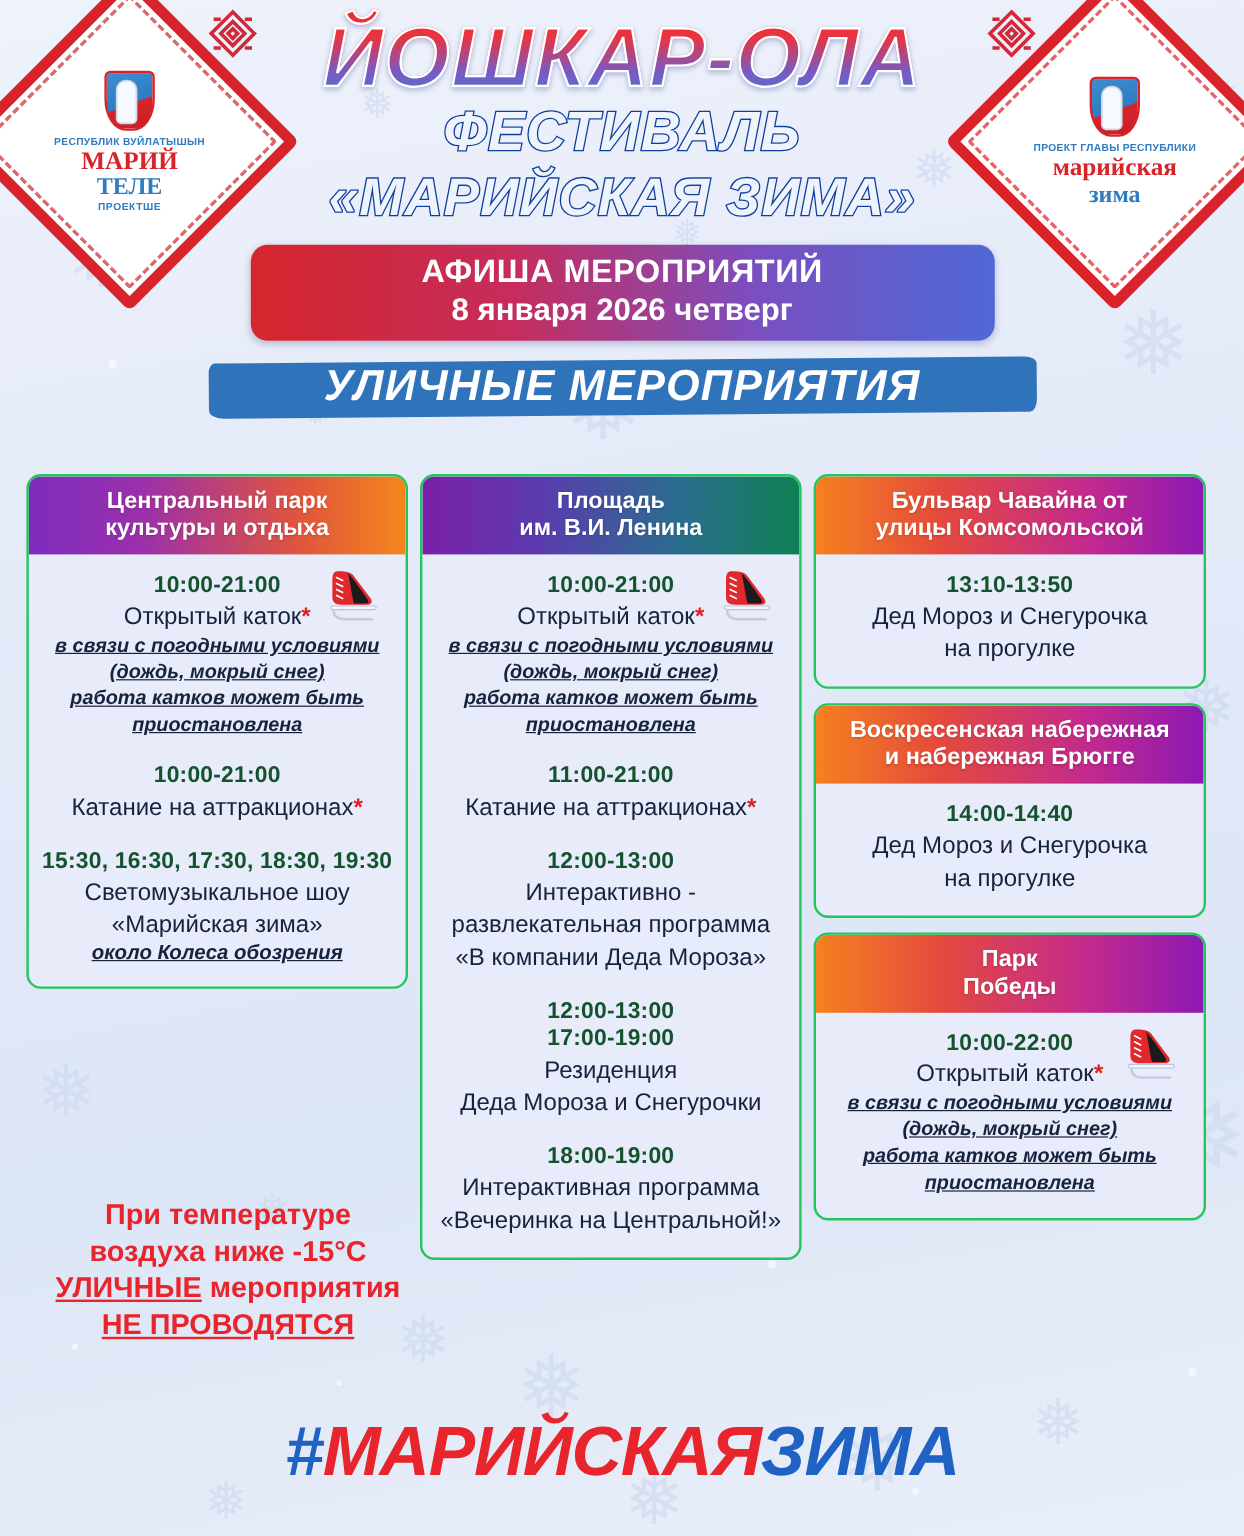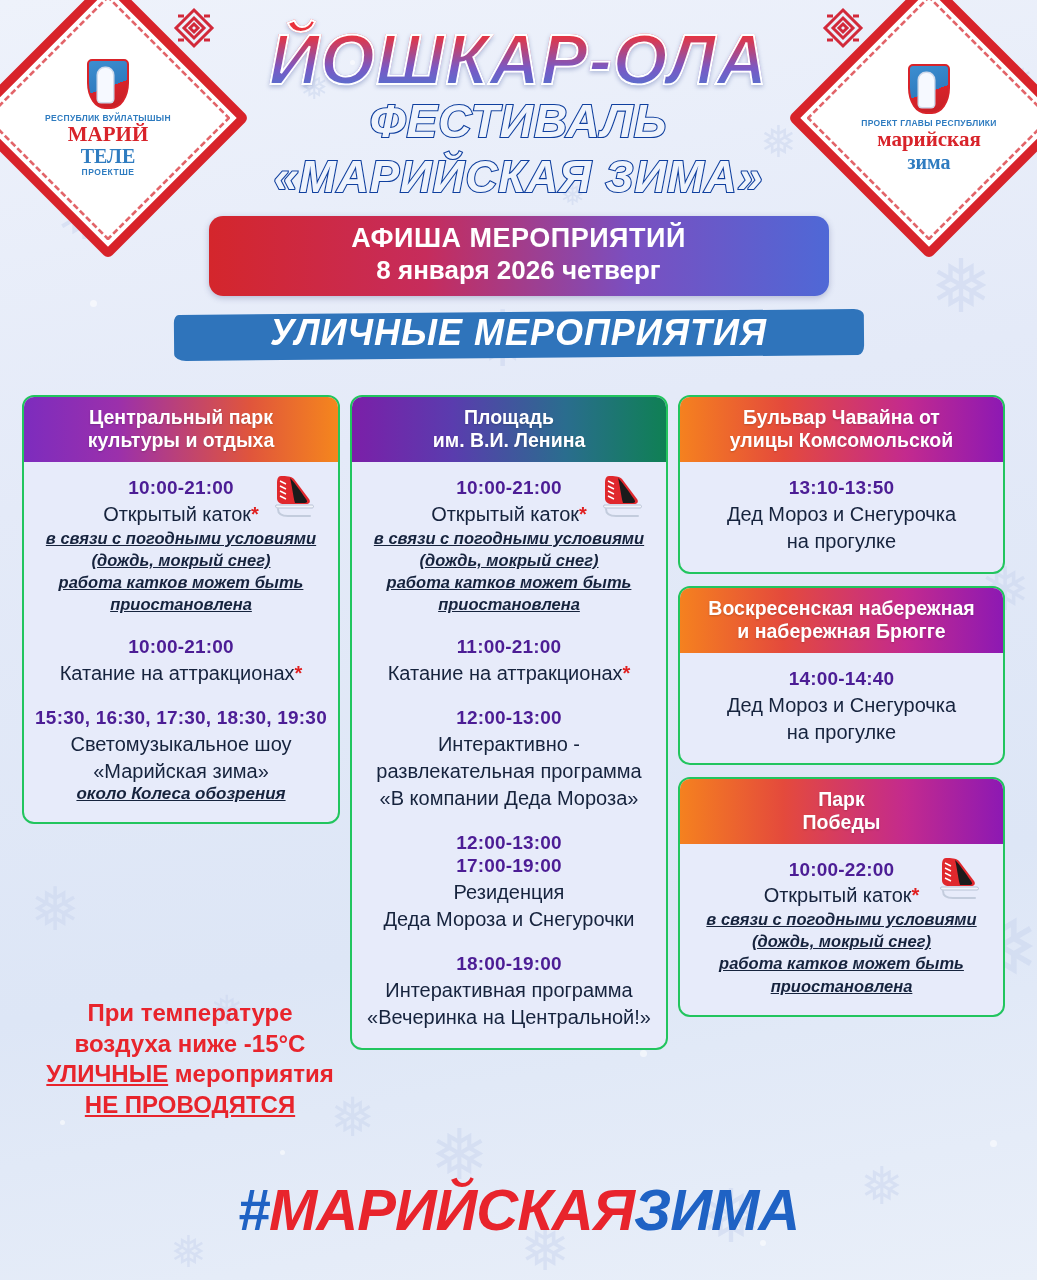--- a/index.html
+++ b/index.html
@@ -126,21 +126,21 @@
   }
   .logo-foot {
     font-size: 8.5px;
     font-weight: bold;
     color: #2f7cc0;
     letter-spacing: .5px;
   }
 
   .city-title {
     text-align: center;
-    padding-top: 20px;
+    padding-top: 8px;
     font-size: 70px;
     font-weight: bold;
     font-style: italic;
     letter-spacing: 1px;
     background: linear-gradient(180deg, #ee2b33 0%, #e8343f 35%, #7a59c4 68%, #3f7fd4 100%);
     -webkit-background-clip: text;
     background-clip: text;
     color: transparent;
     -webkit-text-stroke: 2px #ffffff;
     paint-order: stroke fill;
@@ -244,21 +244,21 @@
     padding: 14px 10px 16px;
     text-align: center;
     position: relative;
   }
   .event { margin-bottom: 20px; position: relative; }
   .event:last-child { margin-bottom: 2px; }
 
   .time {
     font-size: 19px;
     font-weight: bold;
-    color: #4c1d95;
+    color: #14532d;
     line-height: 1.25;
     letter-spacing: .2px;
   }
   .name {
     font-size: 20px;
     color: #16233d;
     line-height: 1.3;
     margin-top: 1px;
   }
   .star { color: #e02020; font-weight: bold; }

